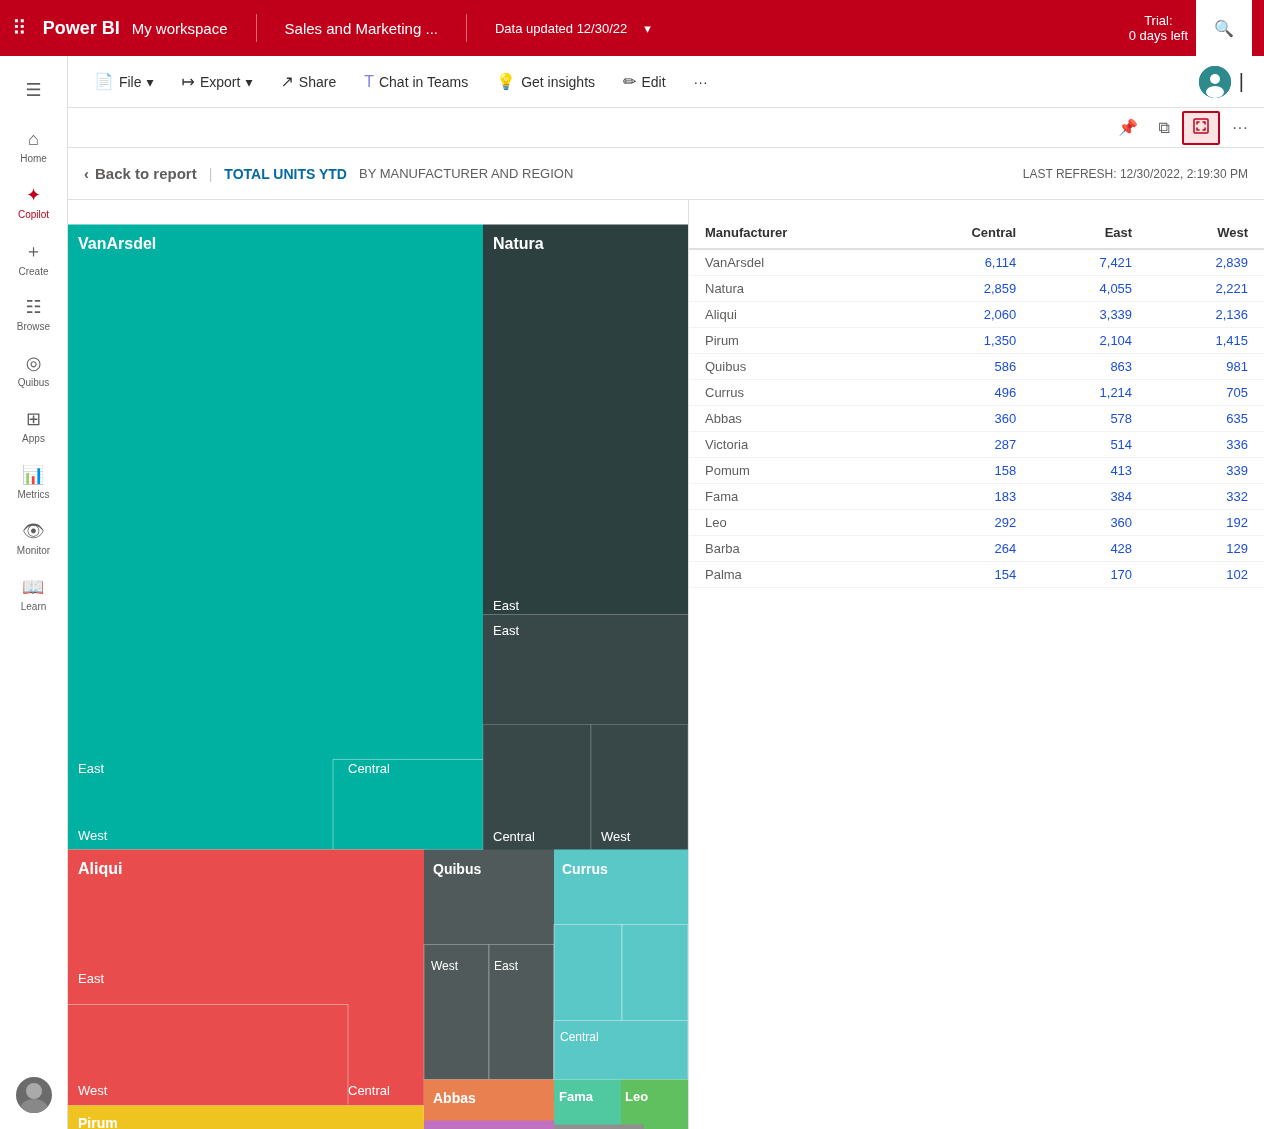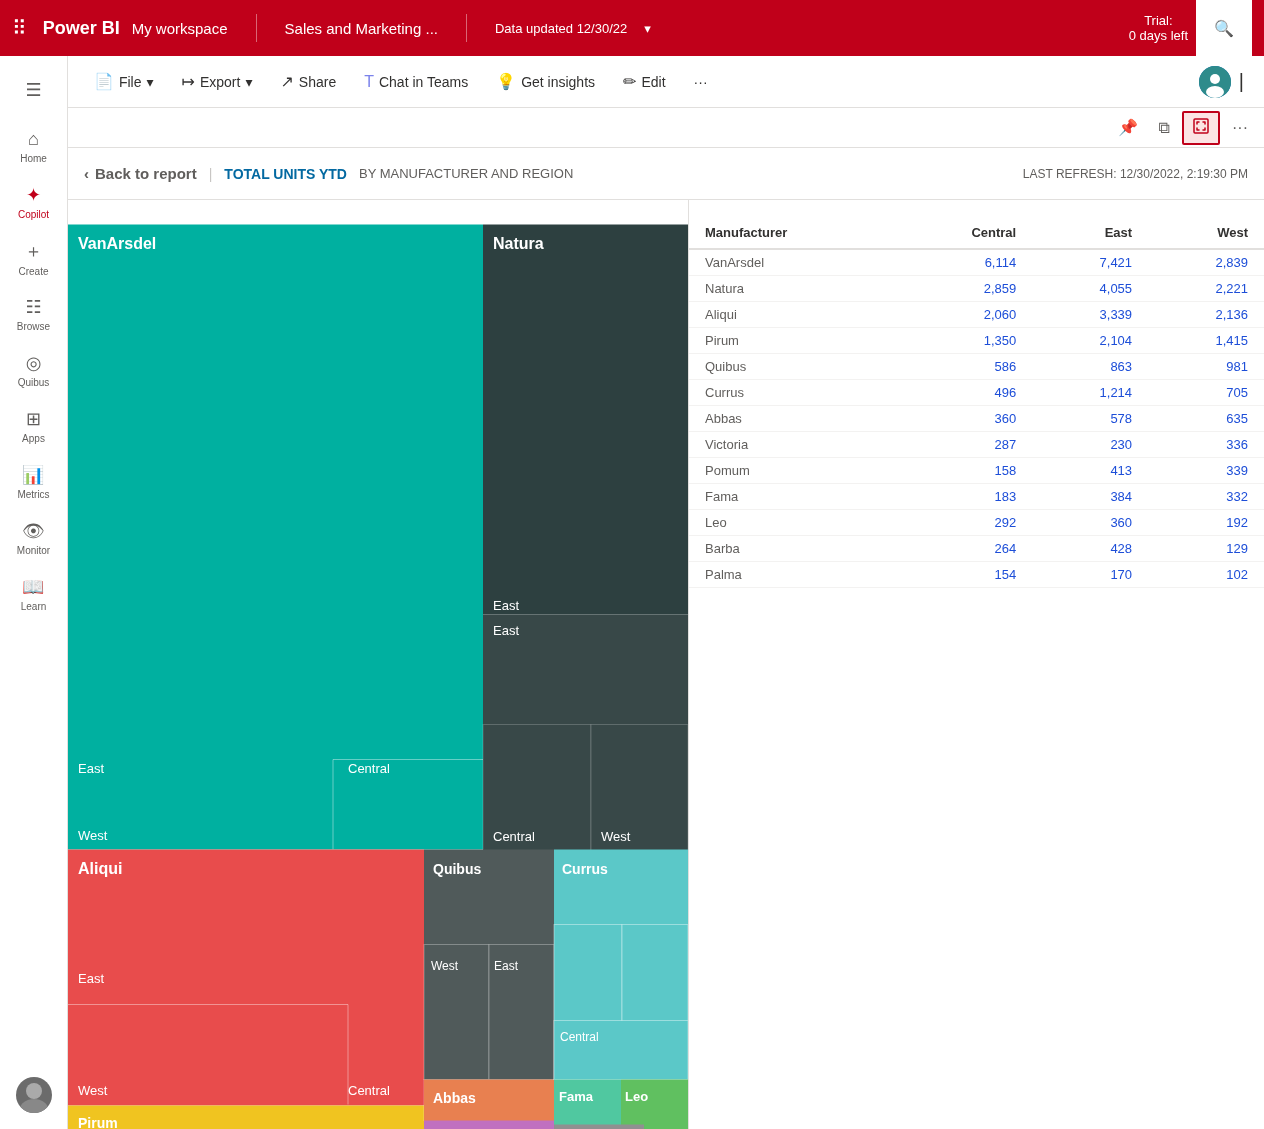--- a/index.html
+++ b/index.html
@@ -482,21 +482,21 @@
   </tr>
             <tr>
     <td class="col-manufacturer">Abbas</td>
     <td class="num">360</td>
     <td class="num">578</td>
     <td class="num">635</td>
   </tr>
             <tr>
     <td class="col-manufacturer">Victoria</td>
     <td class="num">287</td>
-    <td class="num">230</td>
+    <td class="num">514</td>
     <td class="num">336</td>
   </tr>
             <tr>
     <td class="col-manufacturer">Pomum</td>
     <td class="num">158</td>
     <td class="num">413</td>
     <td class="num">339</td>
   </tr>
             <tr>
     <td class="col-manufacturer">Fama</td>

